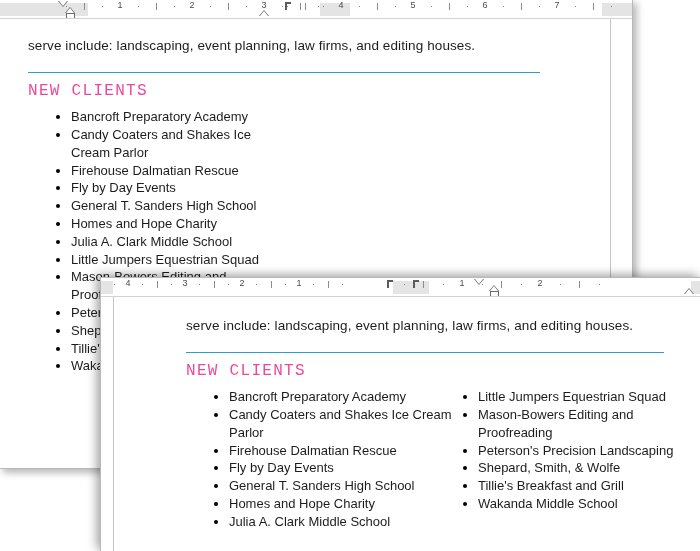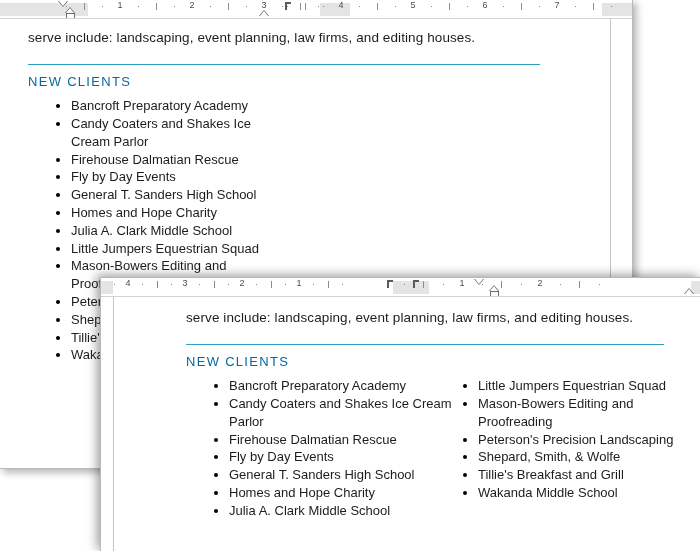--- a/index.html
+++ b/index.html
@@ -121,39 +121,40 @@
     overflow: hidden;
   }
   .margin-line {
     position: absolute;
     top: 0; bottom: 0;
     width: 1px;
     background: #c4c4c4;
   }
   .doc-content {
     position: absolute;
-    top: 0; left: 0; right: 0;
+    top: 8px; left: 0; right: 0;
   }
   .para {
     font-size: 13.5px;
     color: #1d1d1d;
     line-height: 1.35;
     letter-spacing: .1px;
     white-space: nowrap;
   }
   .hrule {
     border: none;
     border-top: 1.6px solid #2f9fc6;
     margin: 0;
   }
   .heading {
-    font-size: 13px;
+    font-size: 16px;
     letter-spacing: 1.3px;
-    color: #0369a1;
+    color: #ec4899;
     white-space: nowrap;
+    font-family: Liberation Mono, monospace;
   }
 
   ul.clients {
     list-style: none;
     margin: 0;
     padding: 0;
   }
   ul.clients li {
     position: relative;
     font-size: 13px;

